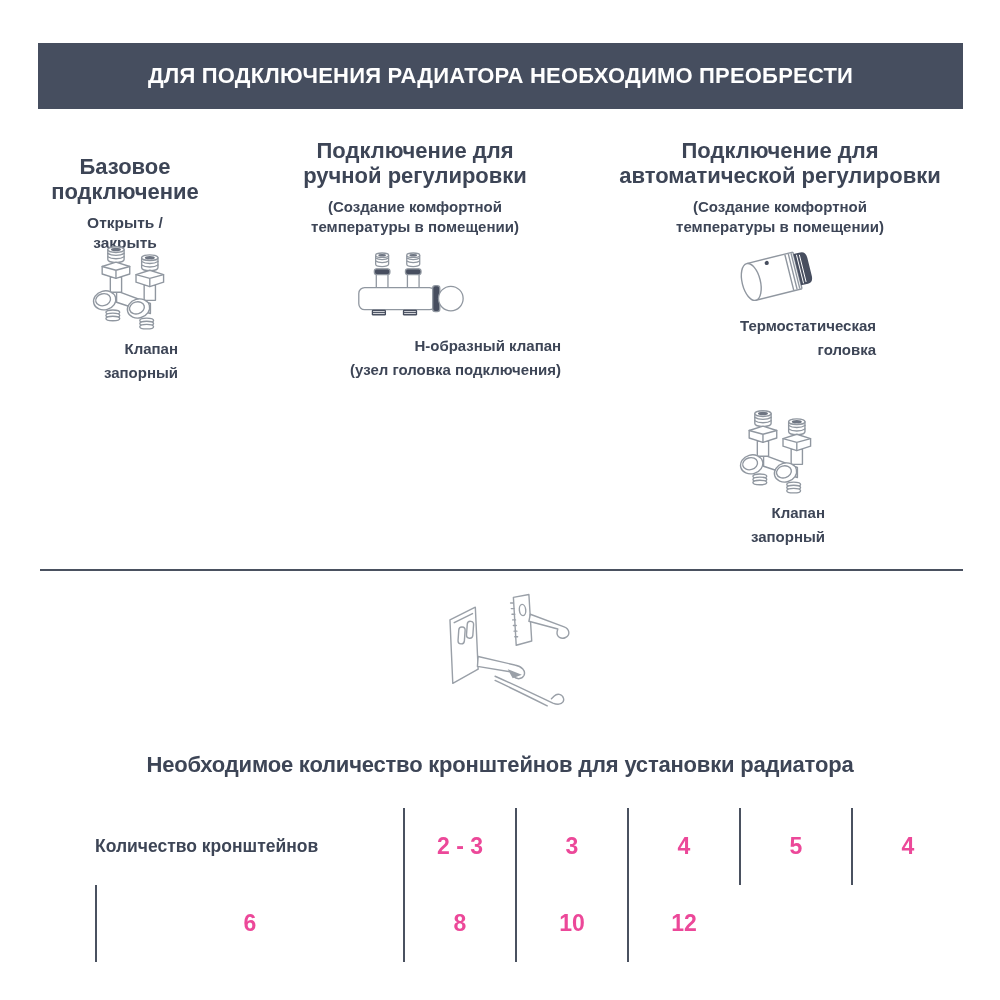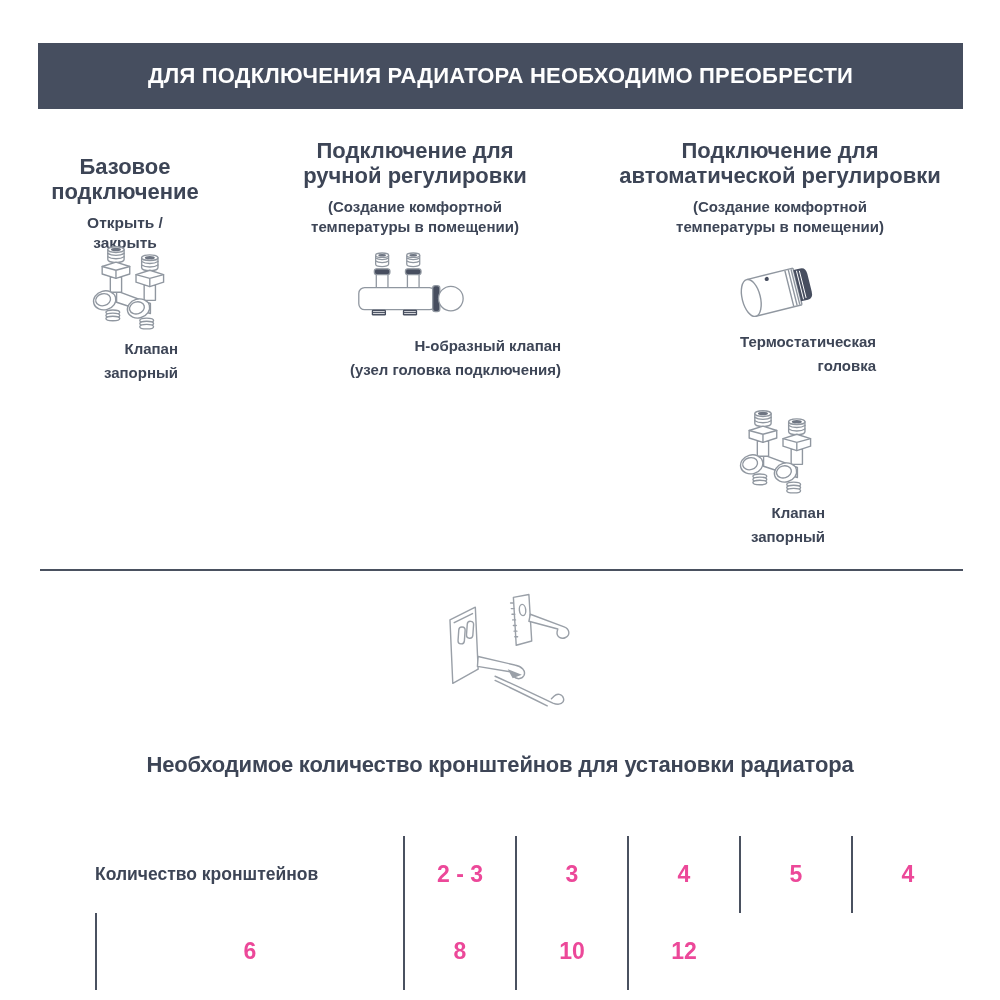--- a/index.html
+++ b/index.html
@@ -29,21 +29,21 @@
   .divider{position:absolute;left:40px;top:569px;width:923px;height:2px;background:#4a5160;}
 
   .bracket-art{position:absolute;left:426px;top:586px;}
 
   .tbl-title{
     position:absolute;left:0;top:752px;width:1000px;text-align:center;
     font-size:22px;font-weight:bold;letter-spacing:-.2px;color:#3d4556;
   }
 
   .tbl{
-    position:absolute;left:95px;top:836px;width:868px;
+    position:absolute;left:95px;top:808px;width:868px;
     display:grid;grid-template-columns:308px repeat(5,1fr);
   }
   .tbl .lbl{
     display:flex;align-items:center;height:77px;
     font-size:17.5px;font-weight:bold;color:#3d4556;
   }
   .tbl .val{
     display:flex;align-items:center;justify-content:center;height:77px;
     border-left:2px solid #4a5160;
     font-size:23px;font-weight:bold;color:#ec4899;white-space:nowrap;
@@ -161,21 +161,21 @@
   </div>
 
   <div class="item" style="left:348px;top:250px;">
     <svg viewBox="0 0 190 108" width="124" height="70">
         <use href="#g-hvalve"></use>
       </svg>
     <div class="caption" style="margin:14px 0 0 2px;">Н-образный клапан
 (узел головка подключения)</div>
   </div>
 
-  <div class="item" style="left:731px;top:254px;">
+  <div class="item" style="left:731px;top:238px;">
     <svg viewBox="0 0 130 100" width="91" height="70">
         <use href="#g-thermo"></use>
       </svg>
     <div class="caption" style="margin:6px 0 0 9px;">Термостатическая
 головка</div>
   </div>
 
   <div class="item" style="left:731px;top:406px;">
     <svg viewBox="0 0 150 145" width="94" height="91">
         <use href="#g-valve"></use>

